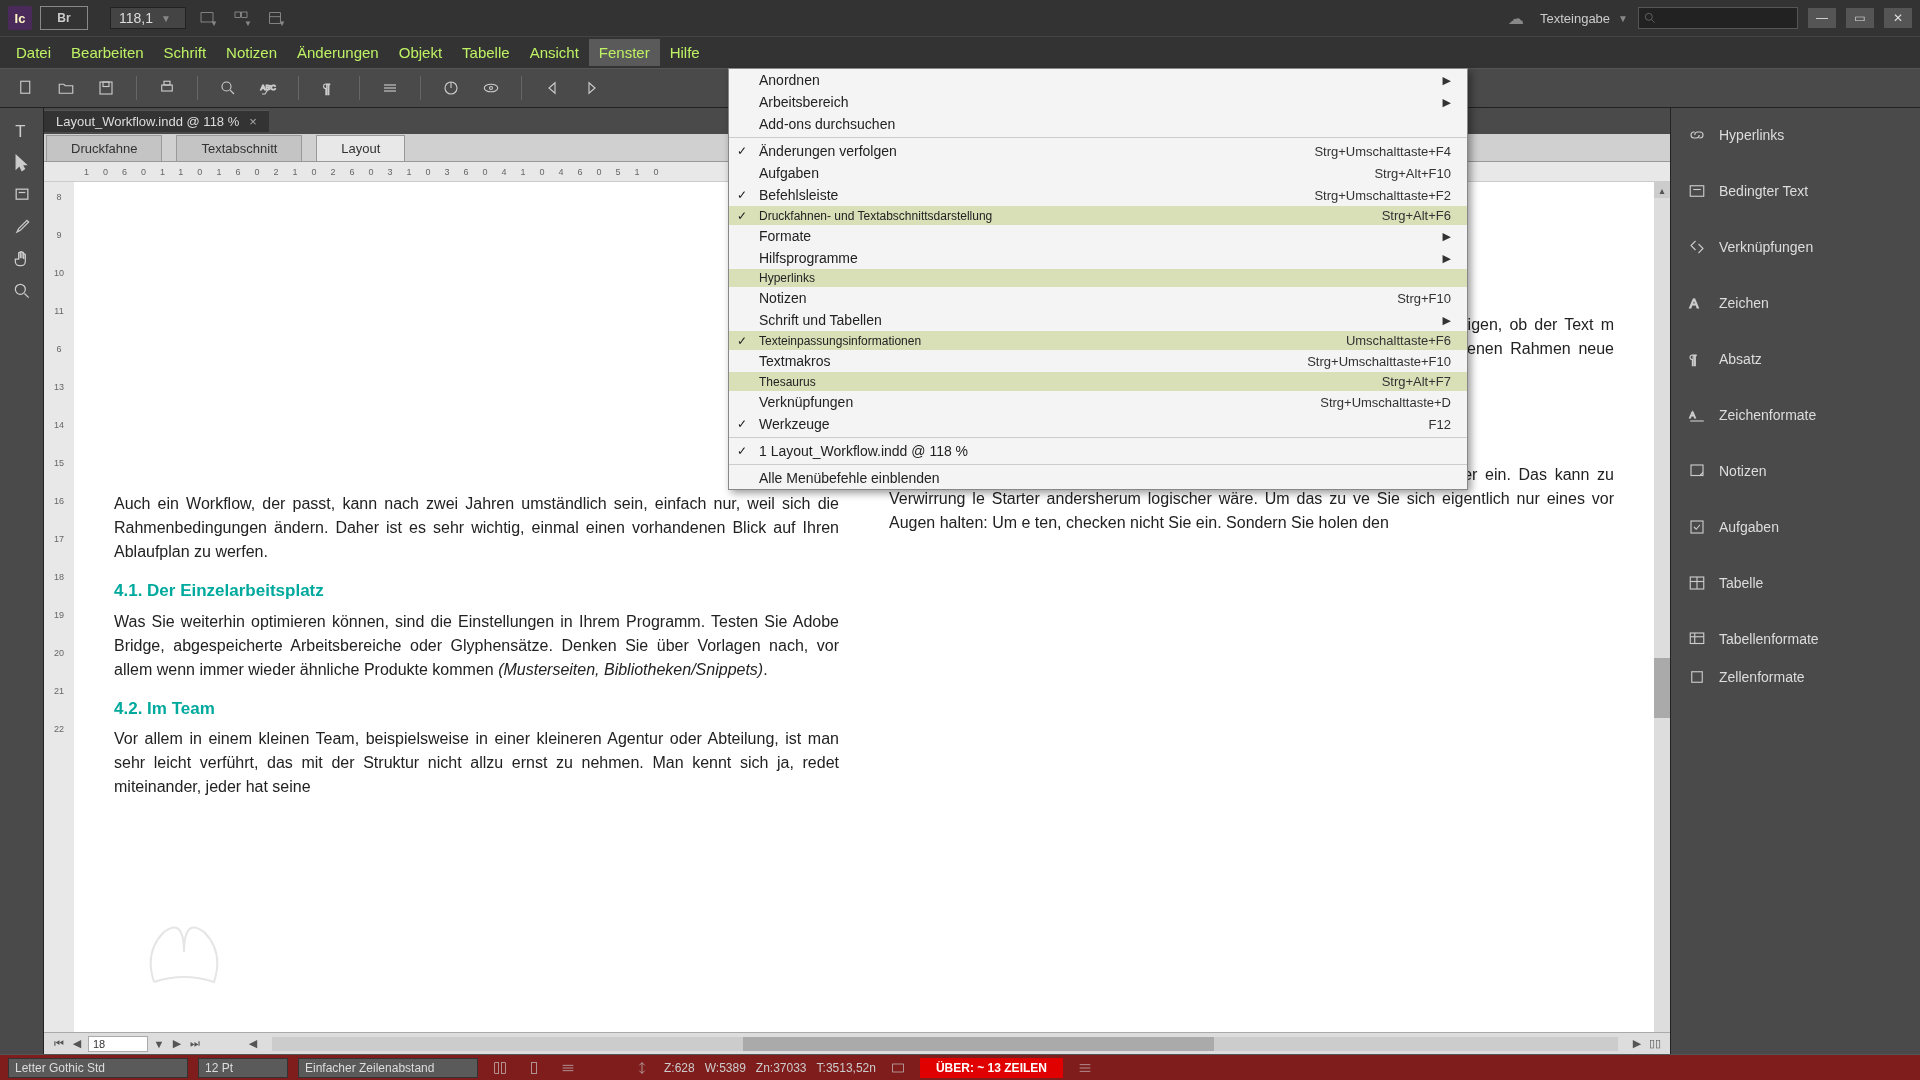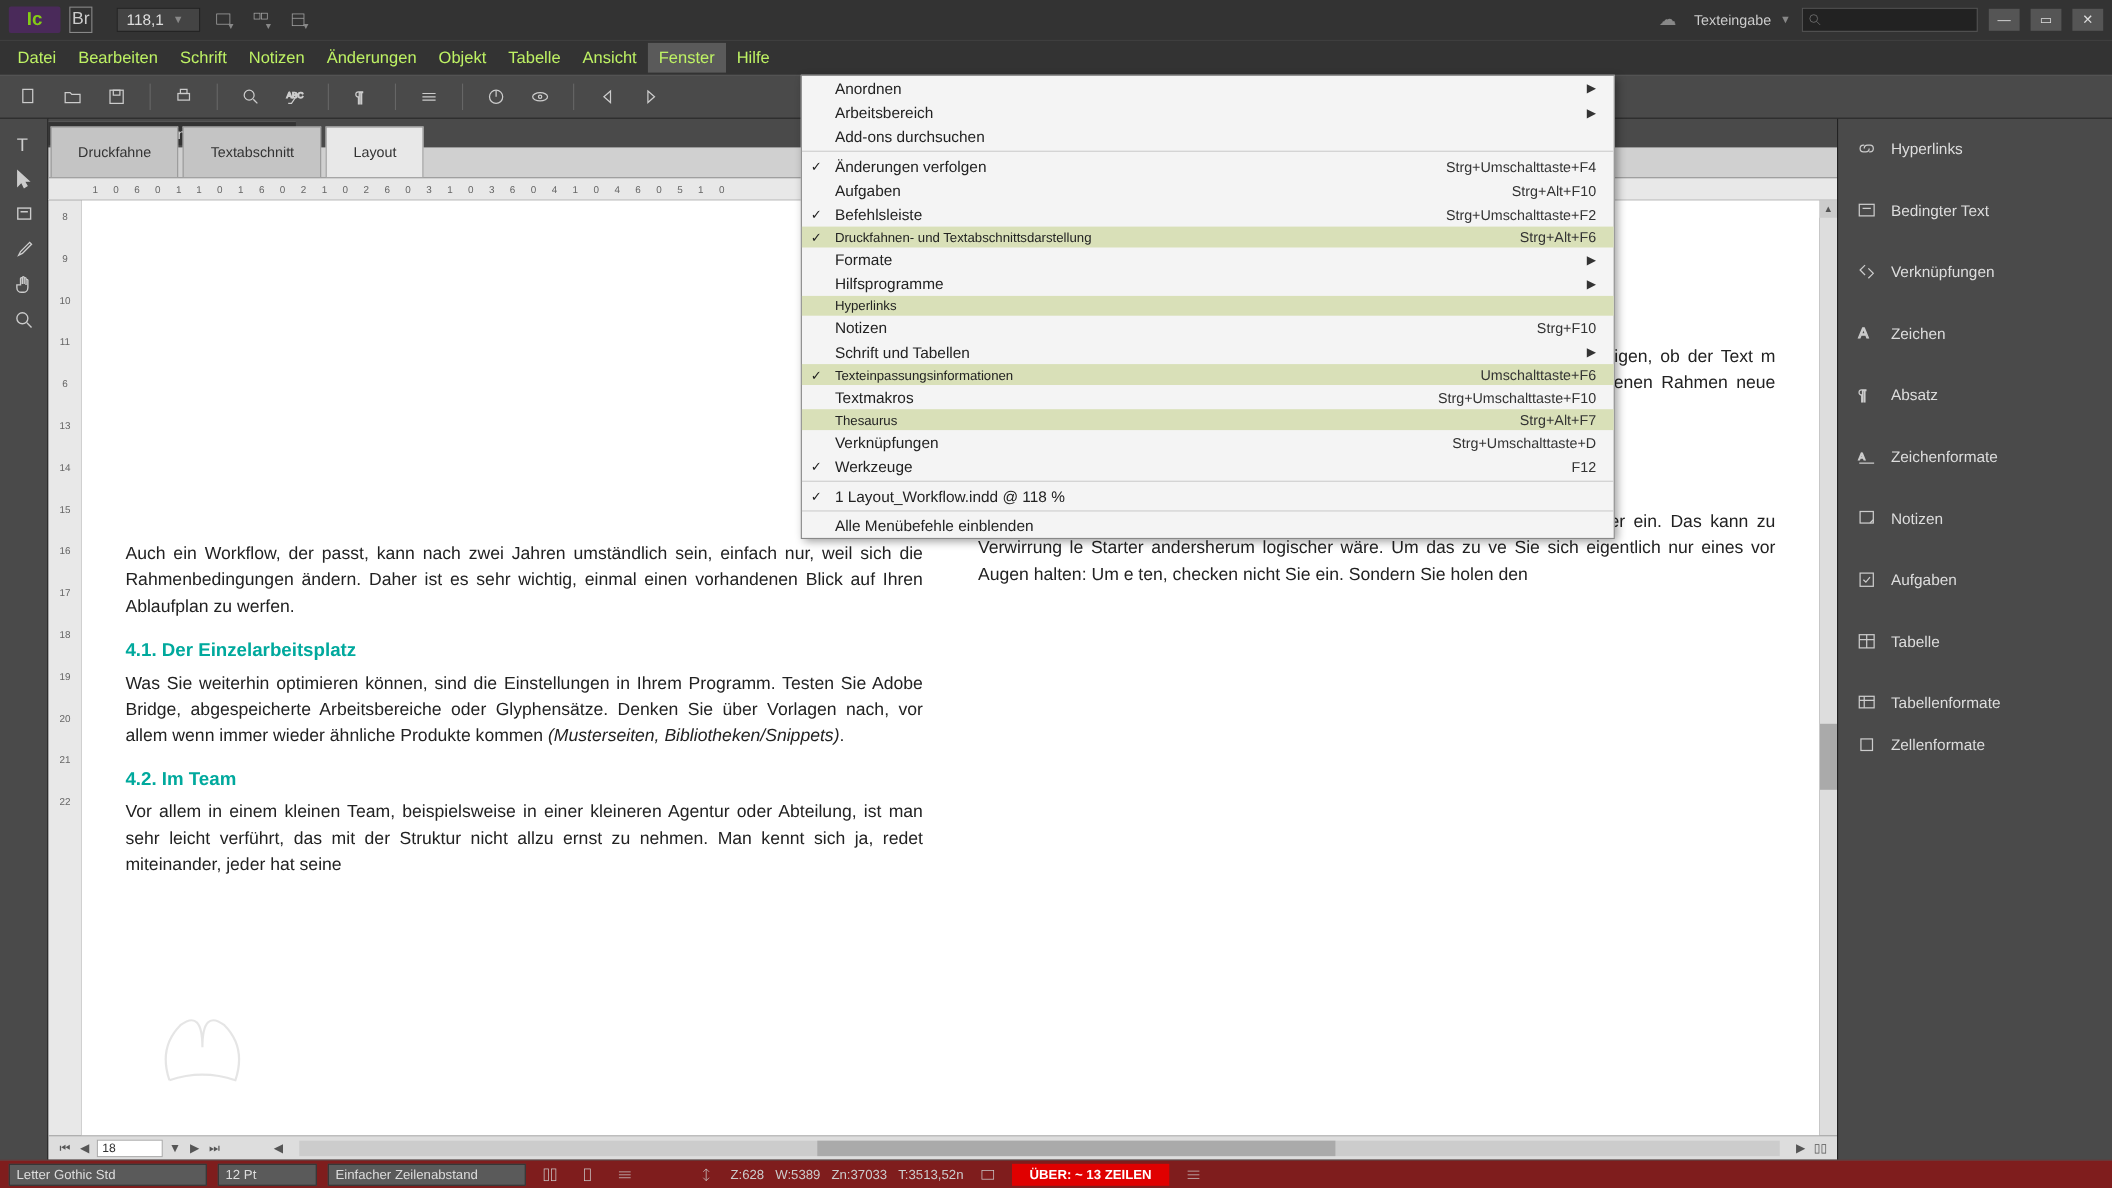--- a/index.html
+++ b/index.html
@@ -1,19 +1,19 @@
 <!DOCTYPE html>
 <html><head>
 <meta charset="utf-8">
 <style>
 *{margin:0;padding:0;box-sizing:border-box;font-family:'Segoe UI',Tahoma,sans-serif;user-select:none}
 body{background:#333;width:1920px;height:1080px;overflow:hidden;position:relative}
 .titlebar{height:36px;background:#333;display:flex;align-items:center;padding:0 8px;gap:8px;position:relative}
-.app-icon{width:47px;height:24px;background:#4a2a5a;color:#84cc16;display:flex;align-items:center;justify-content:center;font-weight:bold;font-size:17px;border-radius:2px}
-.br-icon{width:21px;height:24px;border:1px solid #888;color:#ccc;display:flex;align-items:center;justify-content:center;font-size:16px;font-weight:normal}
+.app-icon{width:24px;height:24px;background:#4a2a5a;color:#fef9c3;display:flex;align-items:center;justify-content:center;font-weight:bold;font-size:13px;border-radius:2px}
+.br-icon{width:48px;height:24px;border:1px solid #888;color:#ccc;display:flex;align-items:center;justify-content:center;font-size:12px;font-weight:bold}
 .zoom-box{background:#444;border:1px solid #222;color:#ddd;padding:2px 14px 2px 8px;font-size:14px;display:flex;align-items:center;gap:8px}
 .tb-drop{width:26px;height:24px;display:flex;align-items:center;justify-content:center;color:#aaa;position:relative}
 .tb-drop svg{width:16px;height:16px}
 .tb-drop .chev{position:absolute;right:2px;bottom:2px;font-size:8px;color:#888}
 .titlebar-right{margin-left:auto;display:flex;align-items:center;gap:10px}
 .mode-drop{color:#ccc;font-size:13px;display:flex;align-items:center;gap:8px}
 .search-box{width:160px;height:22px;background:#222;border:1px solid #555;display:flex;align-items:center;padding:0 4px}
 .search-box svg{width:14px;height:14px;stroke:#888}
 .win-btn{width:28px;height:20px;background:#555;color:#ddd;display:flex;align-items:center;justify-content:center;font-size:12px}
 .cloud{font-size:16px;color:#888;margin-right:6px}
@@ -32,21 +32,21 @@
 .tool{width:32px;height:30px;display:flex;align-items:center;justify-content:center;color:#ccc}
 .tool svg{width:20px;height:20px;stroke:#ccc;fill:none;stroke-width:1.5}
 .tool.filled svg{fill:#ccc;stroke:none}
 
 .doc-area{flex:1;background:#4a4a4a;display:flex;flex-direction:column;min-width:0}
 .doc-tab{height:26px;display:flex;align-items:center}
 .doc-tab-inner{background:#333;color:#ddd;padding:3px 12px;font-size:13px;display:flex;align-items:center;gap:10px;border-top:1px solid #555}
 .doc-tab-inner .x{color:#aaa;font-size:13px}
 
 .view-tabs{height:28px;background:#d0d0d0;display:flex;align-items:flex-end;padding-left:2px;border-bottom:1px solid #999}
-.vt{padding:15px 24px;font-size:13px;background:#c4c4c4;color:#333;border:1px solid #999;border-bottom:none;margin-right:4px}
+.vt{padding:5px 24px;font-size:13px;background:#c4c4c4;color:#333;border:1px solid #999;border-bottom:none;margin-right:14px}
 .vt.active{background:#e8e8e8}
 
 .ruler-h{height:20px;background:#e8e8e8;display:flex;align-items:center;font-size:9px;color:#666;padding-left:40px;letter-spacing:14px;overflow:hidden;border-bottom:1px solid #ccc}
 
 .canvas-wrap{flex:1;display:flex;background:#4a4a4a;min-height:0}
 .ruler-v{width:30px;background:#e8e8e8;display:flex;flex-direction:column;align-items:center;font-size:9px;color:#666;padding-top:10px}
 .ruler-v span{height:38px;display:block}
 .page{flex:1;background:#fff;padding:30px 40px;font-family:Georgia,serif;color:#222;overflow:hidden;position:relative}
 .page .cols{display:flex;gap:50px}
 .col{flex:1;font-size:16px;line-height:1.5}

